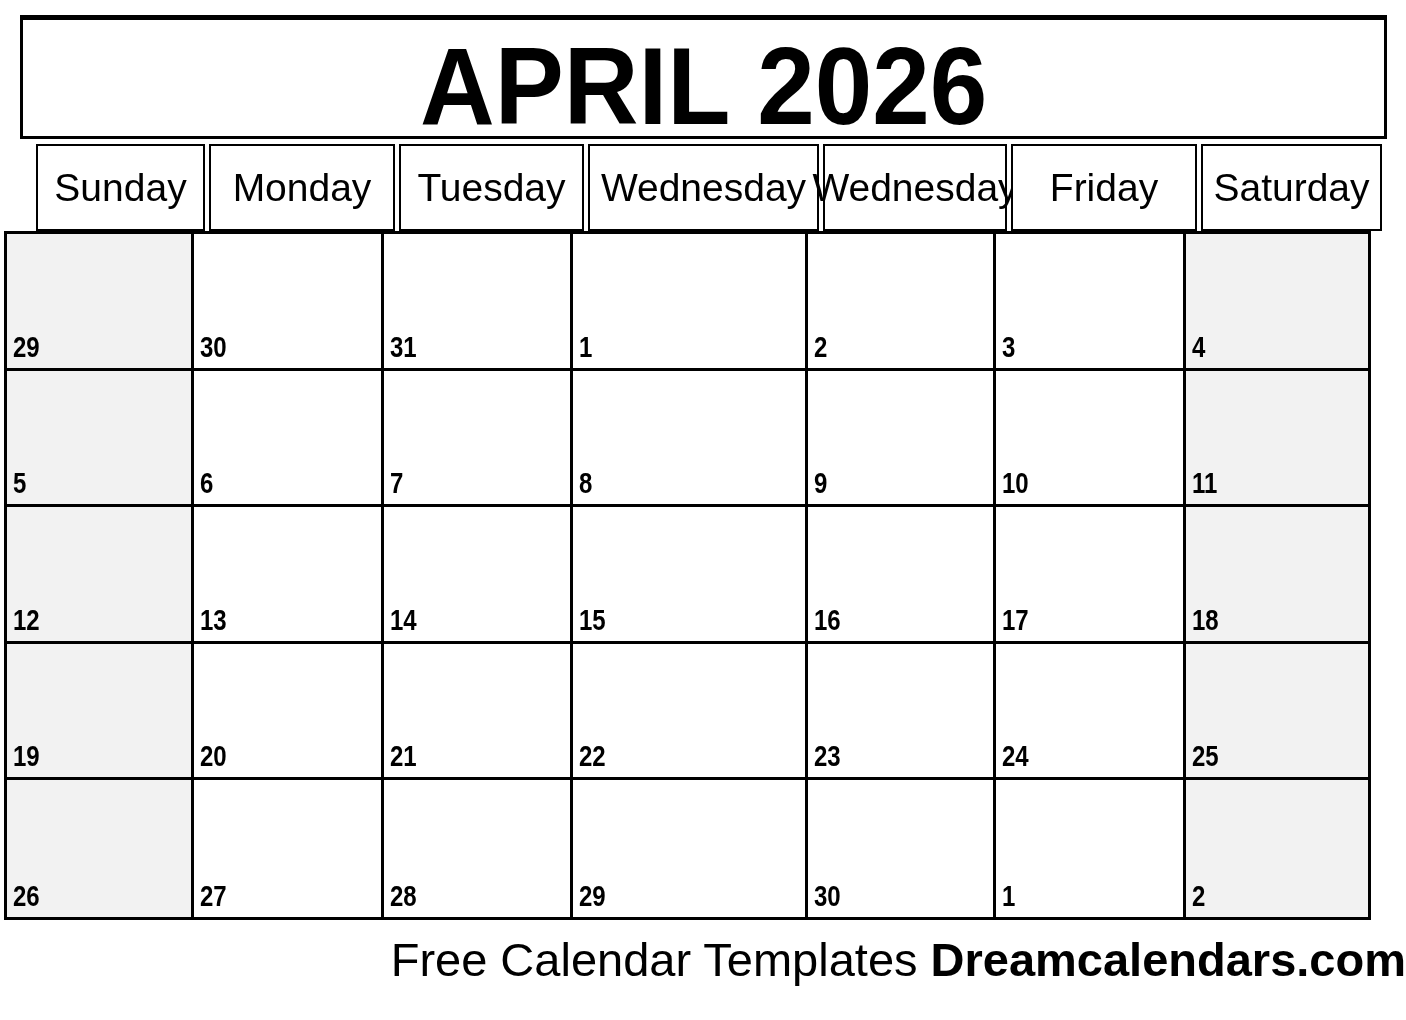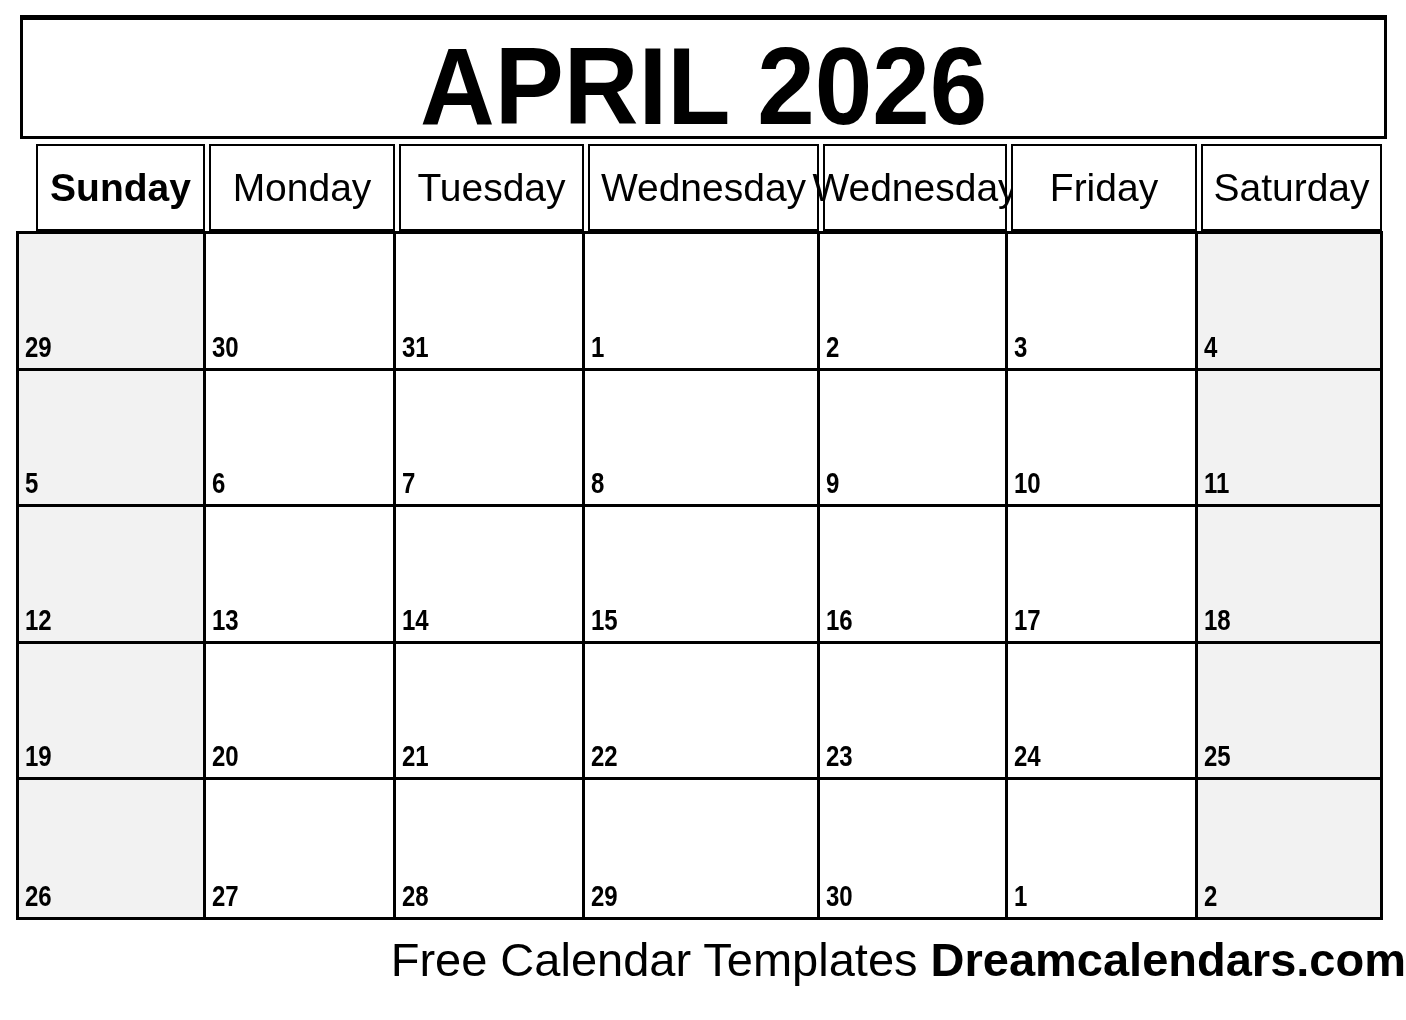--- a/index.html
+++ b/index.html
@@ -46,27 +46,27 @@
   .weekday-cell {
     box-sizing: border-box;
     margin: 0 2px;
     border: 2px solid var(--ink, #000);
     background: #fff;
     display: flex; align-items: center; justify-content: center;
     font-size: 39px;
     line-height: 1;
     white-space: nowrap;
   }
-  .weekday-cell:first-child { margin-left: 16px; font-weight: bold; }
+  .weekday-cell:first-child { margin-left: 16px; }
   .weekday-cell:last-child  { margin-right: 5px; }
 
   
   .calendar-grid {
     position: absolute;
-    left: 16px; top: 231px;
+    left: 4px; top: 231px;
     width: 1367px; height: 689px;
     box-sizing: border-box;
     border: 3px solid var(--ink, #000);
     display: grid;
     grid-template-columns: 187px 190px 189px 235px 188px 190px 1fr;
     grid-template-rows: repeat(5, 1fr);
     background: #fff;
   }
   .day-cell {
     position: relative;

